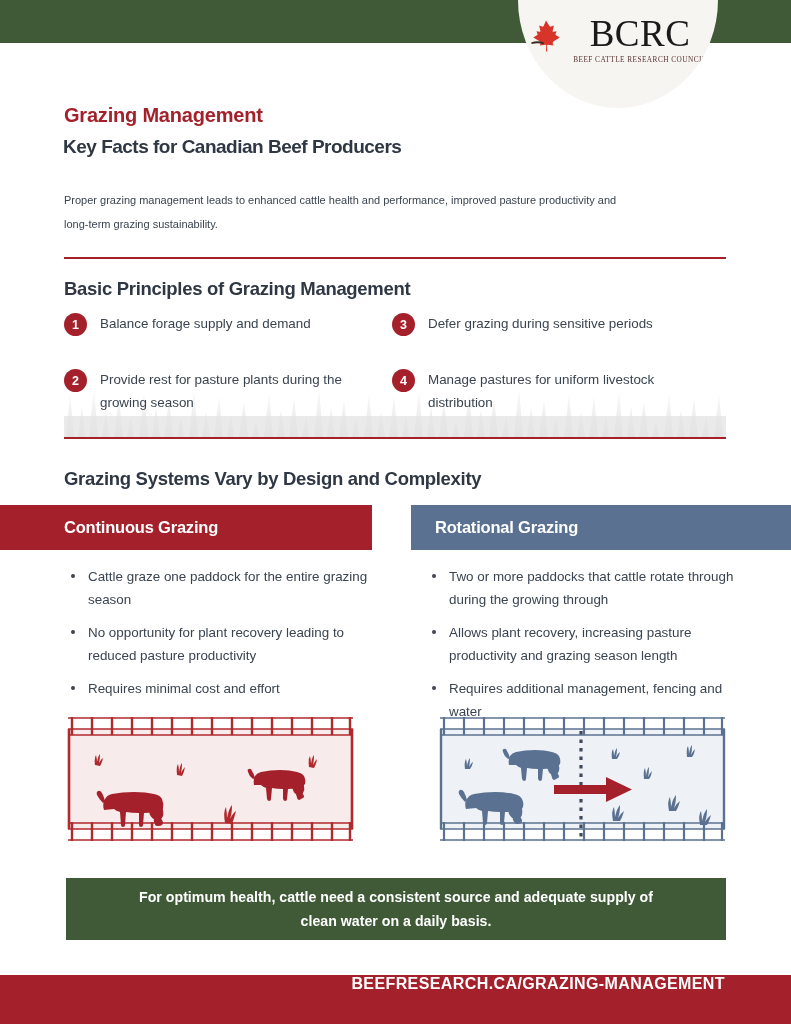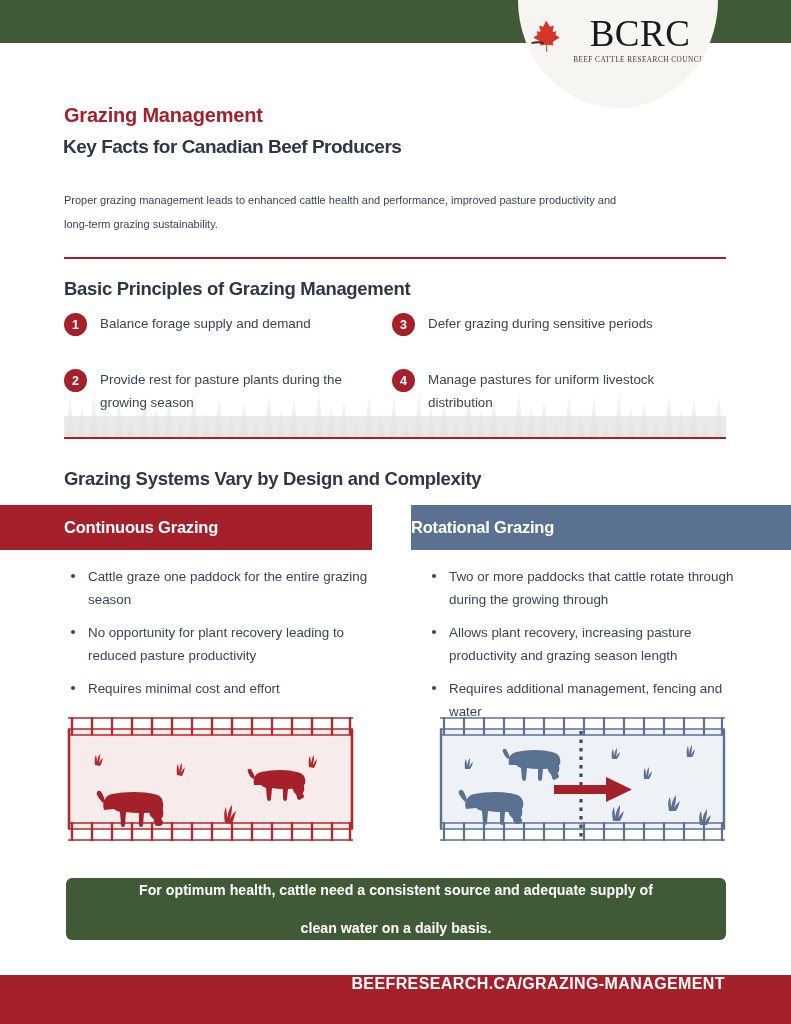--- a/index.html
+++ b/index.html
@@ -96,21 +96,21 @@
     margin-left:13px;font-size:13.4px;color:#3a4450;line-height:23px;
   }
 
   
   .banner{
     position:absolute;top:505px;height:45px;
     display:flex;align-items:center;
     color:#ffffff;font-size:16.5px;font-weight:bold;letter-spacing:-0.2px;
   }
   .banner.left{left:0;width:372px;padding-left:64px;box-sizing:border-box;background:#a4212b;}
-  .banner.right{left:411px;width:380px;box-sizing:border-box;background:#5b7191;}
+  .banner.right{left:411px;width:380px;padding-left:24px;box-sizing:border-box;background:#5b7191;}
 
   
   .bullets{position:absolute;top:565px;}
   .bullets.left{left:64px;width:310px;}
   .bullets.right{left:425px;width:310px;}
   .bullet{
     position:relative;padding-left:24px;
     font-size:13.4px;color:#3a4450;line-height:23px;margin-bottom:10px;
   }
   .bullet:before{
@@ -121,24 +121,23 @@
   
   .diagram{position:absolute;top:713px;width:293px;height:132px;}
   .diagram.left{left:64px;}
   .diagram.right{left:436px;}
   .diagram svg{display:block;}
 
   
   .callout{
     position:absolute;left:66px;top:878px;width:660px;height:62px;
     background:#405a38;color:#ffffff;
-    display:flex;flex-direction:column;align-items:center;justify-content:space-between;
+    display:flex;flex-direction:column;align-items:center;justify-content:center;
     font-size:14.2px;font-weight:bold;line-height:24px;text-align:center;
     box-sizing:border-box;
-    border-radius:6px;
   }
 
   
   .footer{
     position:absolute;left:0;top:975px;width:791px;height:49px;
     background:#a4212b;
     display:flex;align-items:flex-start;justify-content:flex-end;
     padding-right:66px;box-sizing:border-box;
   }
   .footer-text{

